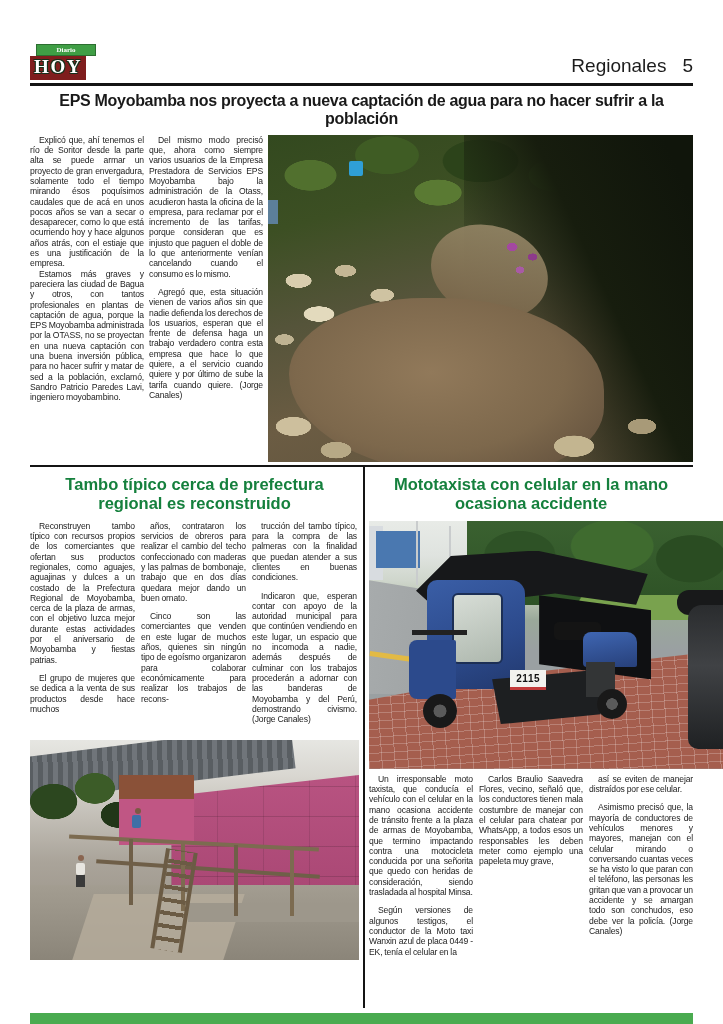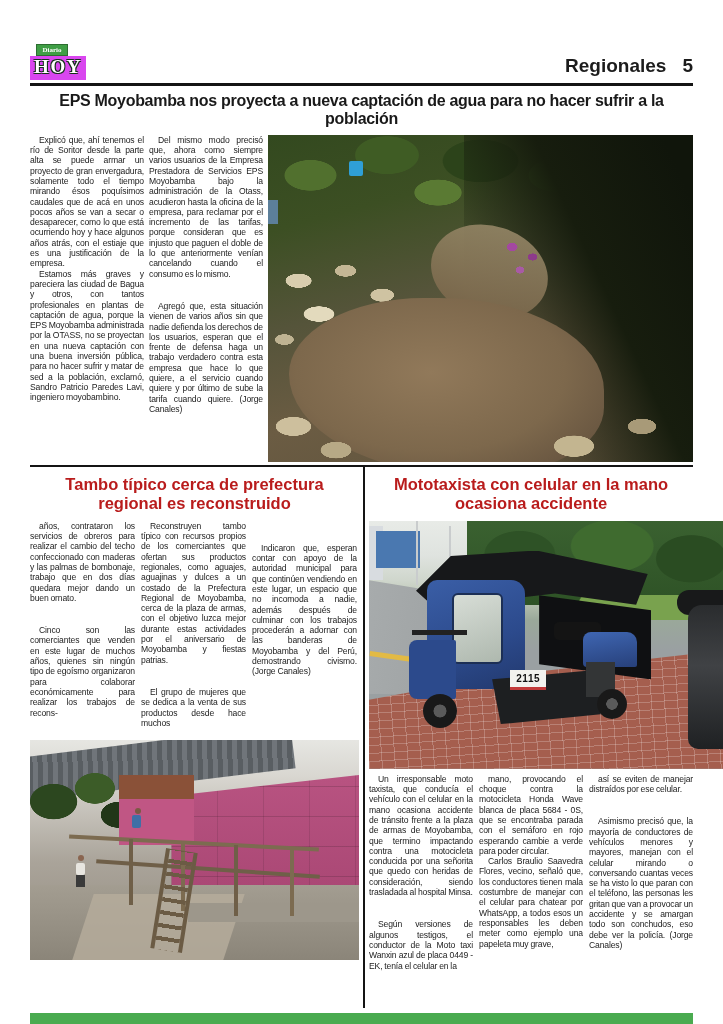--- a/index.html
+++ b/index.html
@@ -4,38 +4,38 @@
 <style>
   html,body{margin:0;padding:0;background:#e9e9e9;}
   #page{width:723px;height:1024px;background:#ffffff;position:relative;margin:0 auto;
         font-family:"Liberation Sans",sans-serif;color:#1c1c1c;overflow:hidden;}
   .content{position:absolute;left:30px;top:30px;width:663px;}
 
   
   .masthead{display:flex;align-items:flex-end;height:50px;}
   .logo{width:60px;flex:none;position:relative;padding-top:2px;}
   .logo-tab{background:#3f9e45;color:#fff;font-size:7px;font-weight:bold;width:30px;text-align:center;
-            margin-left:6px;padding:1px 0;font-family:"Liberation Serif",serif;border:1px solid #2c6e30;}
-  .logo-main{background:#d946ef;color:#fff;font-weight:bold;font-size:19px;text-align:center;
+            margin-left:6px;padding:1px 14px;font-family:"Liberation Serif",serif;border:1px solid #2c6e30;}
+  .logo-main{background:#7f1d1d;color:#fff;font-weight:bold;font-size:19px;text-align:center;
              padding:0 4px 2px;font-family:"Liberation Serif",serif;letter-spacing:1.5px;width:48px;
              text-shadow:1px 1px 0 #15301a,-1px 1px 0 #15301a,1px -1px 0 #15301a,-1px -1px 0 #15301a;}
   .issue-date{font-size:14.5px;margin-left:12px;padding-bottom:4px;}
-  .mast-right{margin-left:auto;font-weight:bold;font-size:19px;padding-bottom:3px;display:flex;gap:16px;}
+  .mast-right{margin-left:auto;font-weight:normal;font-size:19px;padding-bottom:3px;display:flex;gap:16px;}
   .header-rule{height:3px;background:#141414;margin-top:3px;}
 
   
   .main-headline{font-size:16px;font-weight:bold;text-align:center;line-height:1.12;
                  letter-spacing:-0.3px;margin:6px auto 7px;max-width:648px;color:#191919;}
   .sub-headline{font-size:16.5px;font-weight:bold;text-align:center;line-height:1.18;
-                margin:8px 4px 7px;color:#b91c1c;}
+                margin:8px 4px 7px;color:#15803d;}
 
   
   .bodytext p{font-size:8.6px;line-height:10.3px;text-align:justify;margin:0;text-indent:9px;
               letter-spacing:-0.15px;word-spacing:-0.3px;hyphens:auto;-webkit-hyphens:auto;}
-  .bodytext p.gap{margin-top:22px;}
+  .bodytext p.gap{margin-top:8px;}
   .col{overflow:hidden;}
 
   
   .eps-body{display:flex;gap:5px;height:327px;}
   .eps-col{width:114px;flex:none;}
   .photo{position:relative;overflow:hidden;flex:none;background:#888;}
   .photo-river{width:425px;height:327px;}
 
   
   .rule-h{height:2px;background:#141414;margin-top:3px;}
@@ -212,28 +212,29 @@
     </div>
 
     <div class="rule-h"></div>
 
     <div class="bottom">
 
       <div class="bottom-left">
         <div class="sub-headline">Tambo típico cerca de prefectura regional es reconstruido</div>
         <div class="tambo-cols">
           <div class="tambo-col col bodytext">
+            <p>Reconstruyen tambo típico con recursos propios de los comerciantes que ofertan sus productos regionales, como aguajes, aguajinas y dulces a un costado de la Prefectura Regional de Moyobamba, cerca de la plaza de armas, con el objetivo luzca mejor durante estas actividades por el aniversario de Moyobamba y fiestas patrias.</p>
+            <p class="gap">El grupo de mujeres que se dedica a la venta de sus productos desde hace muchos</p>
+          </div>
+          <div class="tambo-col col bodytext">
             <p>años, contrataron los servicios de obreros para realizar el cambio del techo confeccionado con maderas y las palmas de bombonaje, trabajo que en dos días quedara mejor dando un buen ornato.</p>
             <p class="gap">Cinco son las comerciantes que venden en este lugar de muchos años, quienes sin ningún tipo de egoísmo organizaron para colaborar económicamente para realizar los trabajos de recons-</p>
           </div>
           <div class="tambo-col col bodytext">
-            <p>Reconstruyen tambo típico con recursos propios de los comerciantes que ofertan sus productos regionales, como aguajes, aguajinas y dulces a un costado de la Prefectura Regional de Moyobamba, cerca de la plaza de armas, con el objetivo luzca mejor durante estas actividades por el aniversario de Moyobamba y fiestas patrias.</p>
-            <p class="gap">El grupo de mujeres que se dedica a la venta de sus productos desde hace muchos</p>
-          </div>
-          <div class="tambo-col col bodytext">
+            <p>trucción del tambo típico, para la compra de las palmeras con la finalidad que puedan atender a sus clientes en buenas condiciones.</p>
             <p class="gap">Indicaron que, esperan contar con apoyo de la autoridad municipal para que continúen vendiendo en este lugar, un espacio que no incomoda a nadie, además después de culminar con los trabajos procederán a adornar con las banderas de Moyobamba y del Perú, demostrando civismo.  (Jorge Canales)</p>
           </div>
         </div>
         <div class="photo photo-tambo">
           <div class="t-roof"></div>
           <div class="t-trees"></div>
           <div class="t-wall"></div>
           <div class="t-house"></div>
           <div class="t-ground"></div>
           <div class="t-path"></div>
@@ -282,21 +283,20 @@
           <div class="m-plate">2115</div>
           <div class="m-scooter-seat"></div>
           <div class="m-scooter"></div>
         </div>
         <div class="moto-cols">
           <div class="moto-col col bodytext">
             <p>Un irresponsable moto taxista, que conducía el vehículo con el celular en la mano ocasiona accidente de tránsito frente a la plaza de armas de Moyobamba, que termino impactando contra una motocicleta conducida por una señorita que quedo con heridas de consideración, siendo trasladada al hospital Minsa.</p>
             <p class="gap">Según versiones de algunos testigos, el conductor de la Moto taxi Wanxin azul de placa 0449 - EK, tenía el celular en la</p>
           </div>
           <div class="moto-col col bodytext">
-            <p>mano, provocando el choque contra la motocicleta Honda Wave blanca de placa 5684 - 0S, que se encontraba parada con el semáforo en rojo esperando cambie a verde para poder circular.</p>
             <p>Carlos Braulio Saavedra Flores, vecino, señaló que, los conductores tienen mala costumbre de manejar con el celular para chatear por WhatsApp, a todos esos un responsables les deben meter como ejemplo una papeleta muy grave,</p>
           </div>
           <div class="moto-col col bodytext">
             <p>así se eviten de manejar distraídos por ese celular.</p>
             <p class="gap">Asimismo precisó que, la mayoría de conductores de vehículos menores y mayores, manejan con el celular mirando o conversando cuantas veces se ha visto lo que paran con el teléfono, las personas les gritan que van a provocar un accidente y se amargan todo son conchudos, eso debe ver la policía.  (Jorge Canales)</p>
           </div>
         </div>
       </div>
     </div>
 

